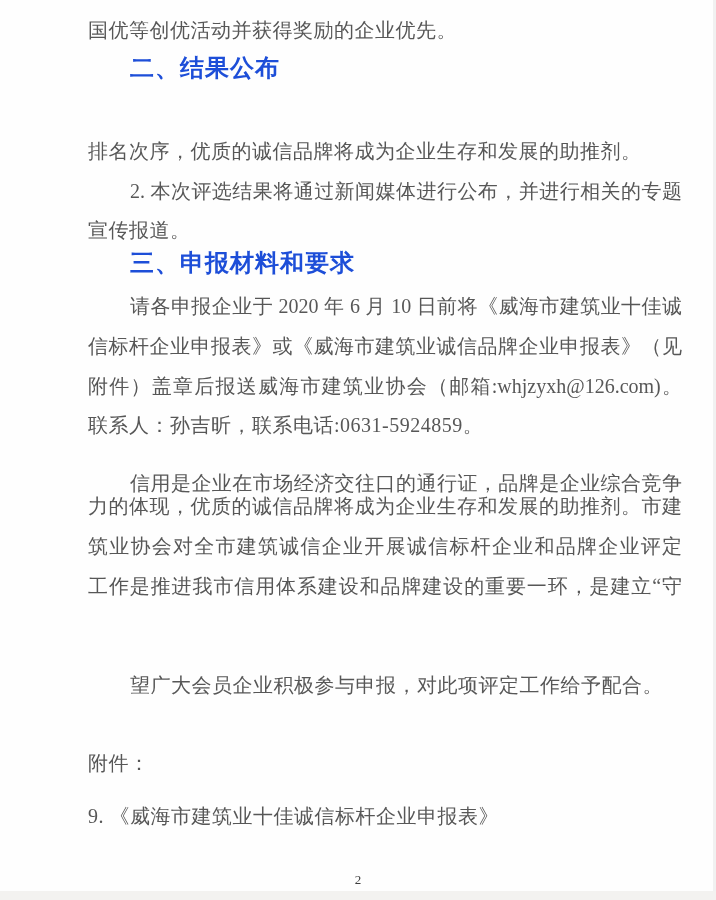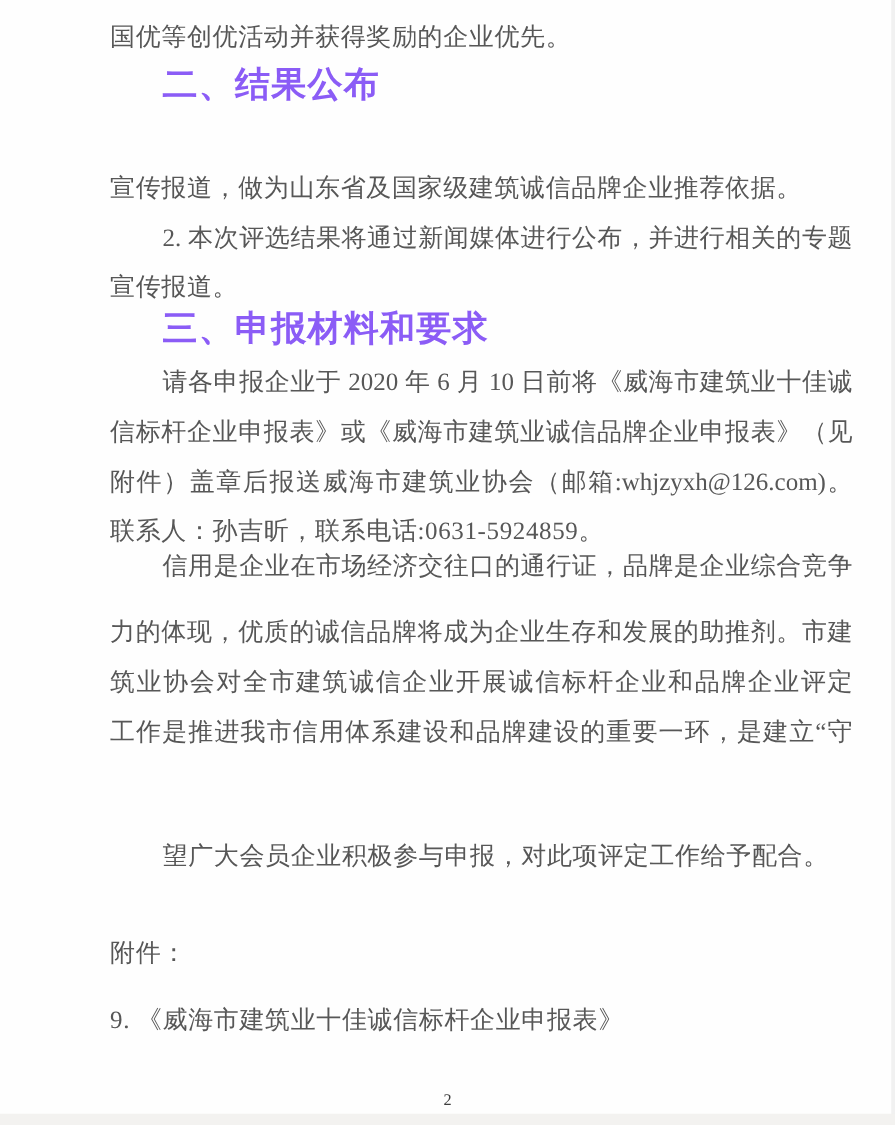--- a/index.html
+++ b/index.html
@@ -24,22 +24,22 @@
   .ind { left: 130px; width: 552px; }
   .just {
     white-space: normal;
     letter-spacing: 0;
     text-align: justify;
     text-align-last: justify;
   }
   .heading {
     font-family: "Liberation Sans", sans-serif;
     font-weight: 700;
-    font-size: 28px;
-    color: #8b5cf6;
+    font-size: 24px;
+    color: #1d4ed8;
     letter-spacing: 1px;
   }
   .pagenum {
     position: absolute;
     top: 872px;
     left: 0;
     width: 716px;
     text-align: center;
     font-size: 13px;
     color: #3d3d3d;
@@ -60,33 +60,33 @@
 </style>
 </head>
 <body>
 
 <div class="page">
 
   <div class="line" style="top:17px">国优等创优活动并获得奖励的企业优先。</div>
 
   <div class="line ind heading" style="top:55px">二、结果公布</div>
 
-  <div class="line" style="top:138px">宣传报道，做为山东省及国家级建筑诚信品牌企业推荐依据。</div>
+  <div class="line" style="top:138px">排名次序，优质的诚信品牌将成为企业生存和发展的助推剂。</div>
 
   <div class="line ind just" style="top:178px">2. 本次评选结果将通过新闻媒体进行公布，并进行相关的专题</div>
   <div class="line" style="top:217px">宣传报道。</div>
 
   <div class="line ind heading" style="top:250px">三、申报材料和要求</div>
 
   <div class="line ind just" style="top:293px">请各申报企业于 2020 年 6 月 10 日前将《威海市建筑业十佳诚</div>
   <div class="line just" style="top:333px">信标杆企业申报表》或《威海市建筑业诚信品牌企业申报表》（见</div>
   <div class="line just" style="top:373px">附件）盖章后报送威海市建筑业协会（邮箱:whjzyxh@126.com)。</div>
   <div class="line" style="top:412px">联系人：孙吉昕，联系电话:0631-5924859。</div>
 
-  <div class="line ind just" style="top:440px">信用是企业在市场经济交往口的通行证，品牌是企业综合竞争</div>
+  <div class="line ind just" style="top:470px">信用是企业在市场经济交往口的通行证，品牌是企业综合竞争</div>
   <div class="line just" style="top:493px">力的体现，优质的诚信品牌将成为企业生存和发展的助推剂。市建</div>
   <div class="line just" style="top:533px">筑业协会对全市建筑诚信企业开展诚信标杆企业和品牌企业评定</div>
   <div class="line just" style="top:573px">工作是推进我市信用体系建设和品牌建设的重要一环，是建立“守</div>
 
   <div class="line ind" style="top:672px">望广大会员企业积极参与申报，对此项评定工作给予配合。</div>
 
   <div class="line" style="top:750px">附件：</div>
   <div class="line" style="top:803px">9. 《威海市建筑业十佳诚信标杆企业申报表》</div>
 
   <div class="pagenum">2</div>

